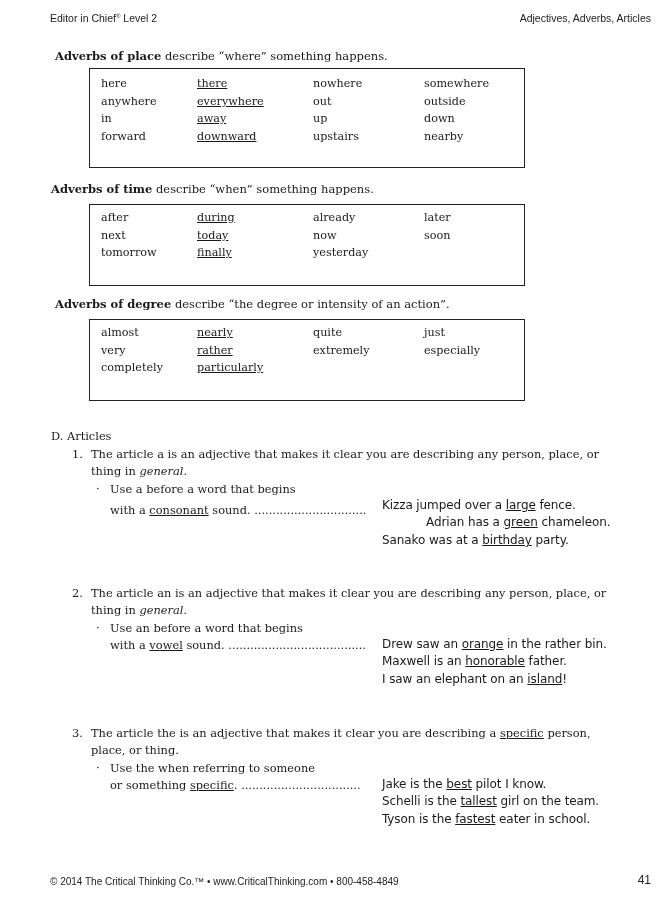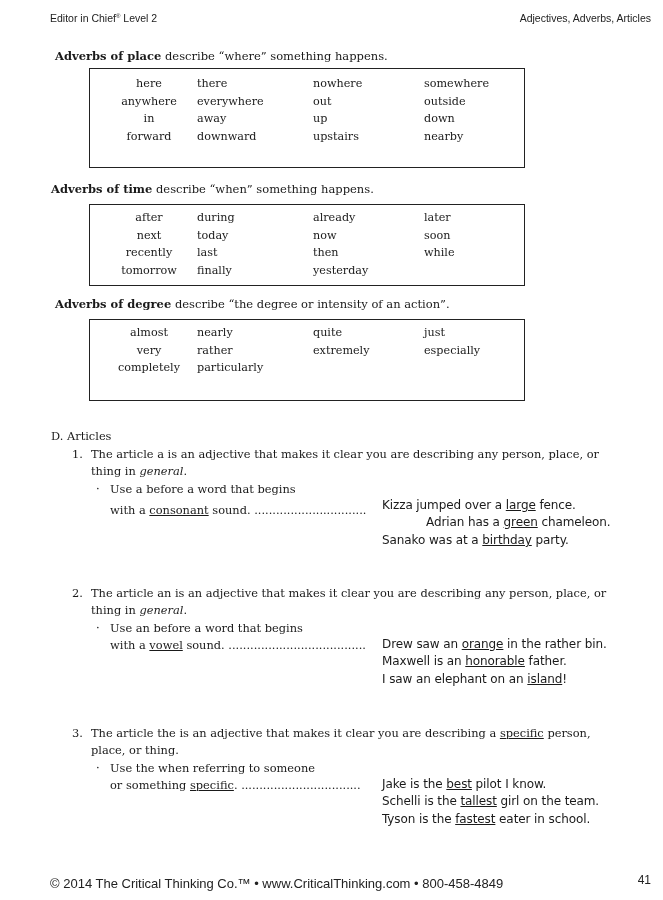--- a/index.html
+++ b/index.html
@@ -6,30 +6,30 @@
   body { width: 663px; height: 900px; position: relative; overflow: hidden; color: #1a1a1a; }
   .hdr { position: absolute; top: 12px; font-family: "Liberation Sans", sans-serif; font-size: 10.5px; color: #222; }
   .hdr-left { left: 50px; }
   .hdr-right { right: 12px; }
   .hdr sup { font-size: 6px; }
   .heading { position: absolute; font-family: "DejaVu Serif", serif; font-size: 11.5px; }
   .heading b { font-weight: bold; }
   .box { position: absolute; border: 1.3px solid #222; left: 89px; width: 434px; }
   .grid { position: absolute; left: 11px; top: 6px; font-family: "DejaVu Serif", serif; font-size: 11.2px; line-height: 17.6px; }
   .grid .row { display: flex; height: 17.6px; }
-  .grid .c0 { width: 96px; text-align: center; }
-  .grid .c1 { width: 116px; }
+  .grid .c0 { width: 96px; }
+  .grid .c1 { width: 116px; text-decoration: underline; }
   .grid .c2 { width: 111px; }
   .grid .c3 { width: 100px; }
   .art { position: absolute; font-family: "DejaVu Serif", serif; font-size: 11.4px; }
   .line { position: absolute; white-space: nowrap; }
   .u { text-decoration: underline; }
   .i { font-style: italic; margin-top: 16px; }
   .ex { position: absolute; font-family: "DejaVu Sans", sans-serif; font-size: 12px; white-space: nowrap; letter-spacing: -0.1px; }
-  .ftr { position: absolute; top: 876px; font-family: "Liberation Sans", sans-serif; font-size: 13px; color: #222; }
+  .ftr { position: absolute; top: 876px; font-family: "Liberation Sans", sans-serif; font-size: 10px; color: #222; }
   .ftr-left { left: 50px; }
   .ftr-right { right: 12px; font-size: 12px; top: 873px; }
 </style>
 </head>
 <body>
 
 <div class="hdr hdr-left"><span>Editor in Chief</span><sup>®</sup><span> Level 2</span></div>
 <div class="hdr hdr-right">Adjectives, Adverbs, Articles</div>
 
 <div class="heading" style="left:55px; top:49px;"><b>Adverbs of place</b><span> describe “where” something happens.</span></div>
@@ -69,26 +69,20 @@
         <span class="c0">after</span>
         <span class="c1">during</span>
         <span class="c2">already</span>
         <span class="c3">later</span>
       </div>
     <div class="row">
         <span class="c0">next</span>
         <span class="c1">today</span>
         <span class="c2">now</span>
         <span class="c3">soon</span>
-      </div>
-    <div class="row">
-        <span class="c0">recently</span>
-        <span class="c1">last</span>
-        <span class="c2">then</span>
-        <span class="c3">while</span>
       </div>
     <div class="row">
         <span class="c0">tomorrow</span>
         <span class="c1">finally</span>
         <span class="c2">yesterday</span>
         <span class="c3"></span>
       </div>
   </div>
 </div>
 

